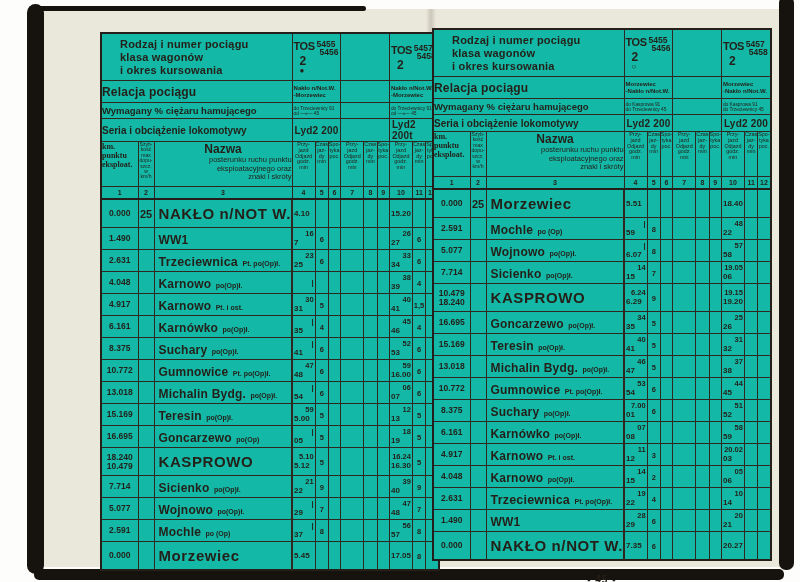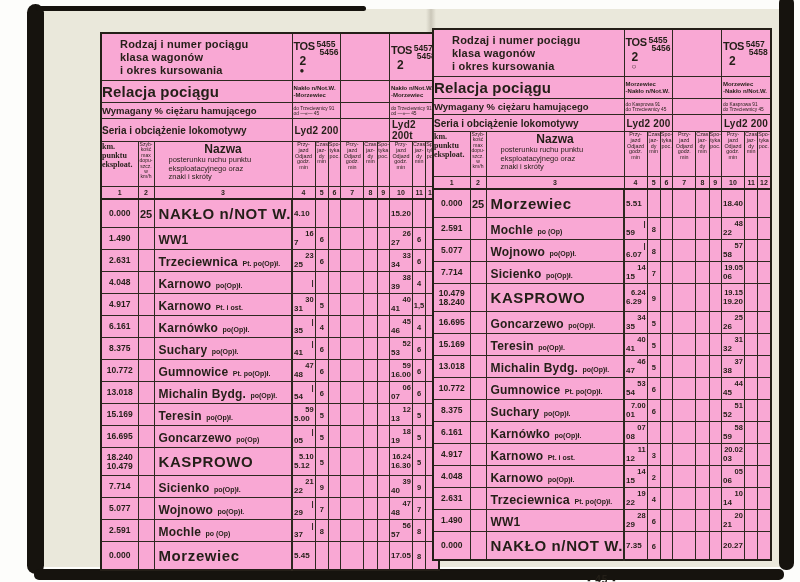--- a/index.html
+++ b/index.html
@@ -8,51 +8,51 @@
   .edge-left{position:absolute;left:27px;top:4px;bottom:8px;width:17px;background:#16130e;border-radius:9px;}
   .edge-right{position:absolute;right:6px;top:-4px;bottom:12px;width:15px;background:#16130e;border-radius:7px;}
   .edge-bottom{position:absolute;left:34px;right:16px;bottom:2px;height:11px;background:#16130e;border-radius:5px;}
   .edge-top{position:absolute;left:36px;top:6px;width:330px;height:5px;background:#16130e;border-radius:3px;}
   .book{position:absolute;left:38px;top:9px;width:748px;height:558px;background:#eae8db;}
   .book:after{content:"";position:absolute;left:388px;top:0;bottom:0;width:10px;
     background:linear-gradient(90deg,rgba(0,0,0,0) 0%,rgba(60,50,30,0.18) 50%,rgba(0,0,0,0) 100%);}
   .page{position:absolute;color:#241f18;}
   .page-0{left:100px;top:32px;}
   .page-1{left:432px;top:28px;}
-  table.tt{border-collapse:collapse;table-layout:fixed;background:#f9a8d4;}
+  table.tt{border-collapse:collapse;table-layout:fixed;background:#14b8a6;}
   table.tt td{border:1px solid #2e2820;padding:0;vertical-align:middle;overflow:hidden;}
   table.tt{border:2px solid #241f18;}
   col.w-km{width:37px;} col.w-spd{width:16px;} col.w-nm{width:124px;}
   col.w-pair{width:23px;} col.w-min{width:12px;} col.w-min2{width:11px;}
   
   tr.r1 td{height:46px;}
   tr.r2 td{height:21px;}
   tr.r3 td{height:15px;}
   tr.r4 td{height:16px;}
   tr.r5 td{height:44px;vertical-align:top;}
   tr.r6 td{height:11px;}
   .r1txt{font-size:11px;line-height:13px;white-space:pre-line;padding-left:18px;font-weight:600;letter-spacing:.2px;}
   .grp{vertical-align:top;}
   .tg{display:flex;align-items:flex-start;gap:2px;padding:1px 0 0 1px;}
   .tos{font-weight:800;font-size:11px;letter-spacing:-0.5px;}
   .nums{display:flex;flex-direction:column;font-weight:700;font-size:8.5px;line-height:8px;}
   .nums span:nth-child(2){margin-left:3px;}
   .cls{font-size:12px;font-weight:800;padding-left:7px;line-height:11px;}
   .sym{display:block;font-size:8px;line-height:8px;}
-  .lblrow{font-size:15px;font-weight:600;padding-left:18px;letter-spacing:.2px;}
+  .lblrow{font-size:12px;font-weight:600;padding-left:18px;letter-spacing:.2px;}
   .lbl-brk{font-size:9.5px;font-weight:600;padding-left:2px;}
   .lbl-loco{font-size:10px;font-weight:600;padding-left:8px;}
   .rel{font-size:6px;line-height:6.5px;white-space:pre-line;padding:1px;font-weight:600;}
   .brk{font-size:4.8px;line-height:5px;white-space:pre-line;padding:0 1px;}
   .loco{font-size:10px;font-weight:700;padding-left:2px;letter-spacing:.2px;}
   .h-km{font-size:8px;line-height:9px;white-space:pre-line;padding:2px 1px;font-weight:600;font-family:Liberation Serif, serif;}
   .h-spd{font-size:5px;line-height:5.4px;white-space:pre-line;padding:1px 0;text-align:center;}
   .h-nm{padding:2px 2px;}
   .h-nm .t1{font-size:12px;font-weight:700;display:block;text-align:center;}
-  .h-nm .t2{font-size:7.5px;line-height:8.5px;display:block;white-space:pre-line;padding-left:14px;}
+  .h-nm .t2{font-size:7.5px;line-height:8.5px;display:block;white-space:pre-line;padding-left:14px;text-align:right;}
   .h-c{font-size:5.4px;line-height:5.8px;white-space:pre-line;text-align:center;padding-top:1px;}
   .cnum{font-size:7px;text-align:center;font-weight:600;}
   tr.r6 td{border-bottom:2px solid #241f18;}
   
   tr.row td{height:20px;}
   tr.style-large td{height:26px;}
   td.km{font-size:8.5px;text-align:center;white-space:pre-line;line-height:9px;font-weight:600;}
   td.spd{font-size:11px;text-align:center;font-weight:700;}
   td.nmc{border-right-width:2px !important;padding-left:4px !important;white-space:nowrap;}
   .nm{font-size:12px;font-weight:600;letter-spacing:.2px;}

